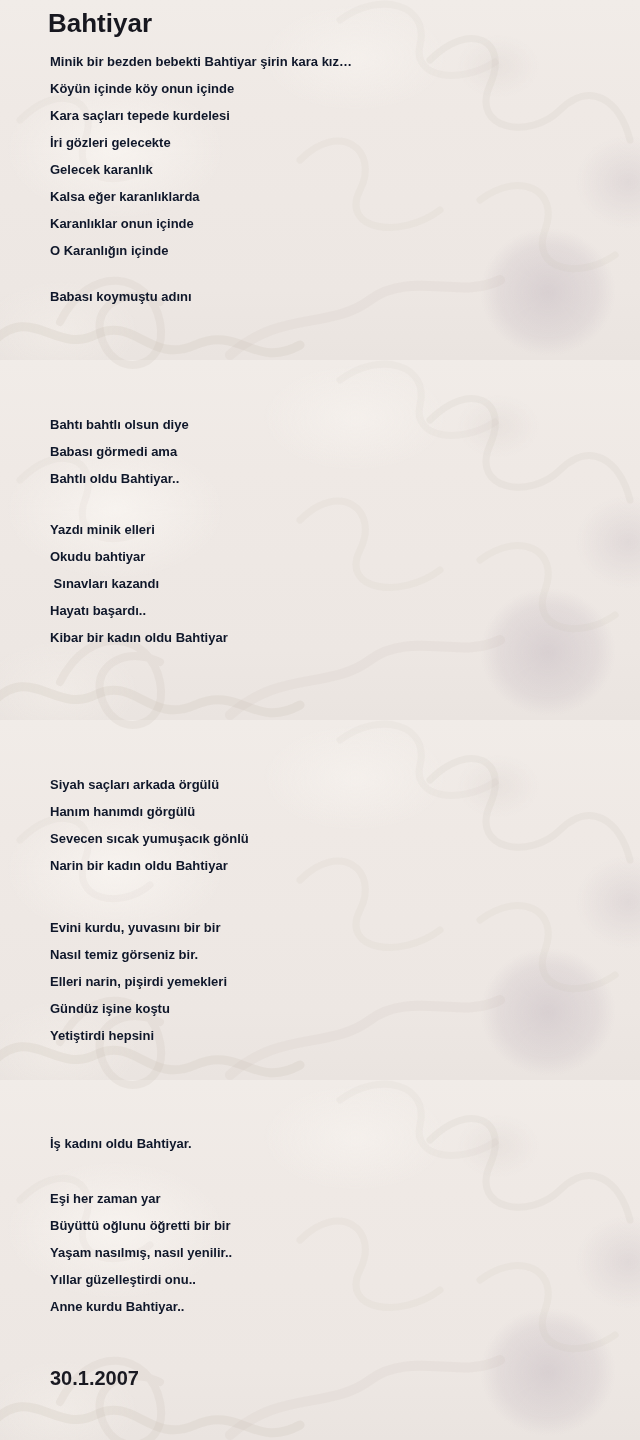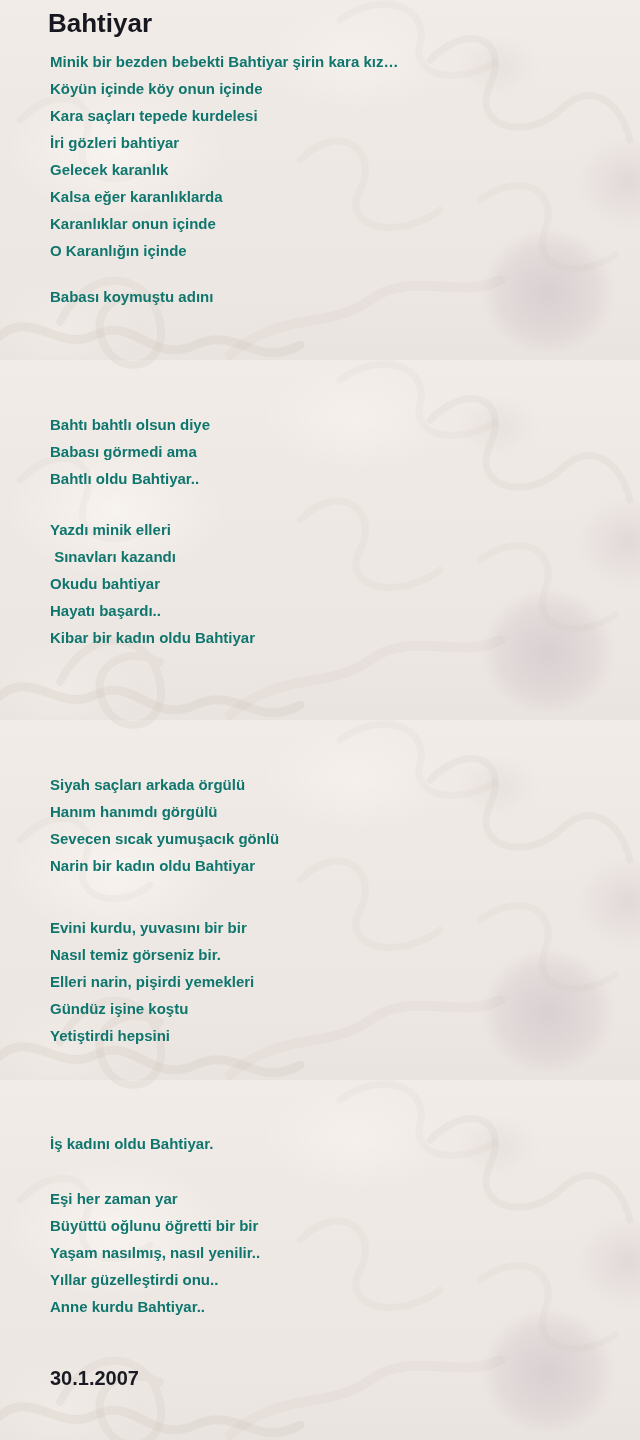--- a/index.html
+++ b/index.html
@@ -46,24 +46,24 @@
     margin: 0;
     font-size: 26px;
     line-height: 32px;
     font-weight: bold;
     color: #17171f;
     text-align: right;
   }
   .stanza {
     position: absolute;
     left: 50px;
-    font-size: 15px;
+    font-size: 13px;
     line-height: 27px;
     font-weight: bold;
-    color: #0f766e;
+    color: #0f172a;
   }
   .line {
     white-space: pre;
   }
   .poem-date {
     position: absolute;
     left: 50px;
     top: 1365px;
     font-size: 20px;
     line-height: 27px;
@@ -107,41 +107,41 @@
   </svg>
 
   <main class="content">
 
     <h1 class="poem-title">Bahtiyar</h1>
 
     <div class="stanza s1">
       <div class="line">Minik bir bezden bebekti Bahtiyar şirin kara kız…</div>
       <div class="line">Köyün içinde köy onun içinde</div>
       <div class="line">Kara saçları tepede kurdelesi</div>
-      <div class="line">İri gözleri bahtiyar</div>
+      <div class="line">İri gözleri gelecekte</div>
       <div class="line">Gelecek karanlık</div>
       <div class="line">Kalsa eğer karanlıklarda</div>
       <div class="line">Karanlıklar onun içinde</div>
       <div class="line">O Karanlığın içinde</div>
     </div>
 
     <div class="stanza s2">
       <div class="line">Babası koymuştu adını</div>
     </div>
 
     <div class="stanza s3">
       <div class="line">Bahtı bahtlı olsun diye</div>
       <div class="line">Babası görmedi ama</div>
       <div class="line">Bahtlı oldu Bahtiyar..</div>
     </div>
 
     <div class="stanza s4">
       <div class="line">Yazdı minik elleri</div>
+      <div class="line">Okudu bahtiyar</div>
       <div class="line"> Sınavları kazandı</div>
-      <div class="line">Okudu bahtiyar</div>
       <div class="line">Hayatı başardı..</div>
       <div class="line">Kibar bir kadın oldu Bahtiyar</div>
     </div>
 
     <div class="stanza s5">
       <div class="line">Siyah saçları arkada örgülü</div>
       <div class="line">Hanım hanımdı görgülü</div>
       <div class="line">Sevecen sıcak yumuşacık gönlü</div>
       <div class="line">Narin bir kadın oldu Bahtiyar</div>
     </div>

